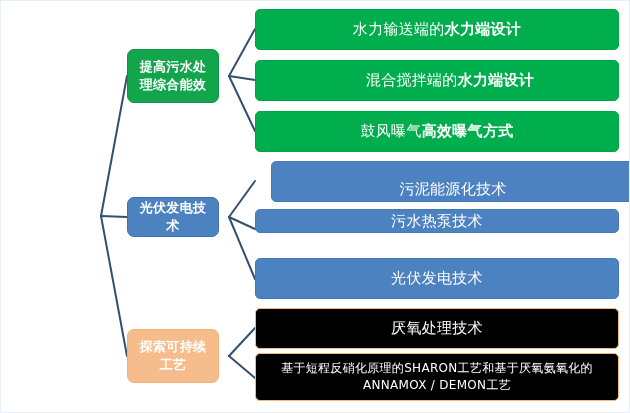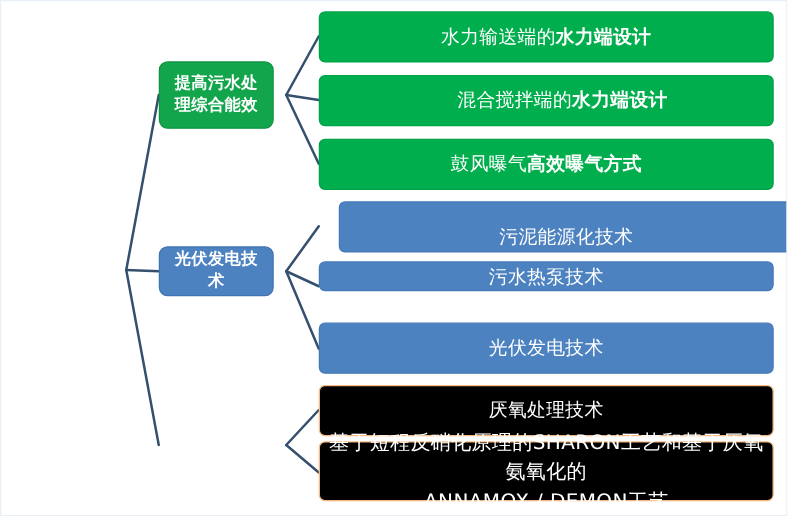--- a/index.html
+++ b/index.html
@@ -75,21 +75,21 @@
   }
   .leaf-blue {
     background: #4D82C0;
     border: 1px solid #4479b8;
   }
   .leaf-orange {
     background: #000000;
     border: 1px solid #f4b982;
   }
   .leaf-small {
-    font-size: 16px;
+    font-size: 12px;
     line-height: 1.45;
   }
   b.em {
     font-weight: bold;
   }
   .txt {
     display: block;
     width: 100%;
   }
 </style>
@@ -120,20 +120,23 @@
 
 
   <div class="node node-branch branch-green" style="left:126px; top:48px; width:92px; height:54px;">
     <span class="txt">提高污水处理综合能效</span>
   </div>
 
   <div class="node node-branch branch-blue" style="left:126px; top:196px; width:92px; height:40px;">
     <span class="txt">光伏发电技术</span>
   </div>
 
+  <div class="node node-branch branch-orange" style="left:126px; top:328px; width:92px; height:54px;">
+    <span class="txt">探索可持续工艺</span>
+  </div>
 
   <div class="node node-leaf leaf-green" style="left:254px; top:8px; width:364px; height:41px;">
     <span class="txt">水力输送端的<b class="em">水力端设计</b></span>
   </div>
   <div class="node node-leaf leaf-green" style="left:254px; top:59px; width:364px; height:41px;padding-left:32px;">
     <span class="txt">混合搅拌端的<b class="em">水力端设计</b></span>
   </div>
   <div class="node node-leaf leaf-green" style="left:254px; top:110px; width:364px; height:41px;">
     <span class="txt">鼓风曝气<b class="em">高效曝气方式</b></span>
   </div>

